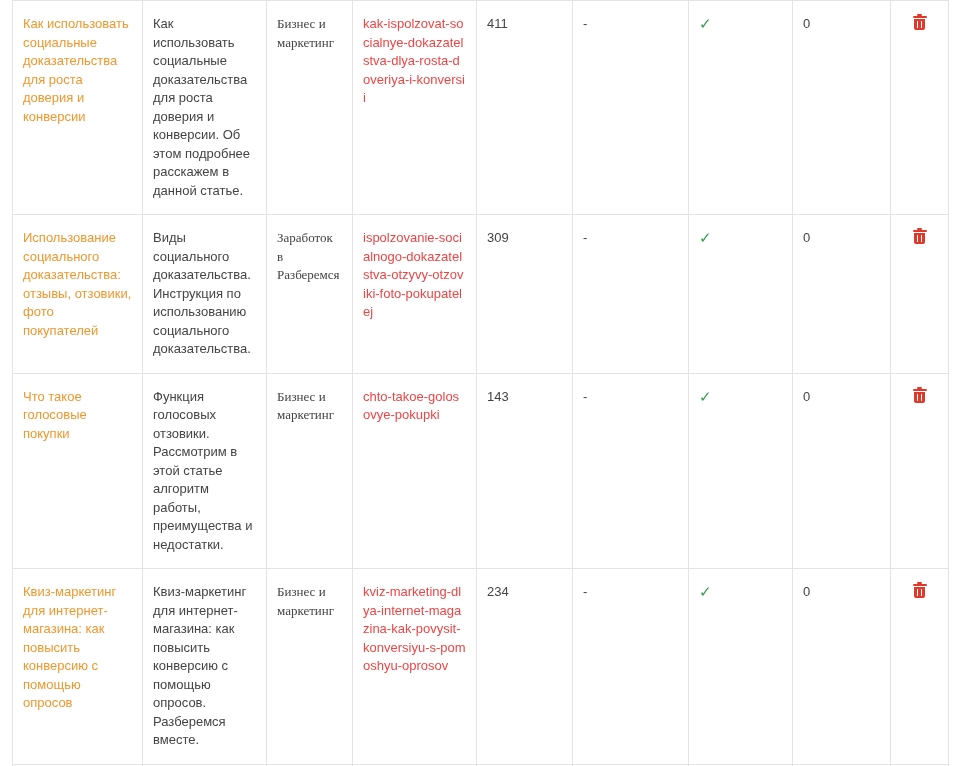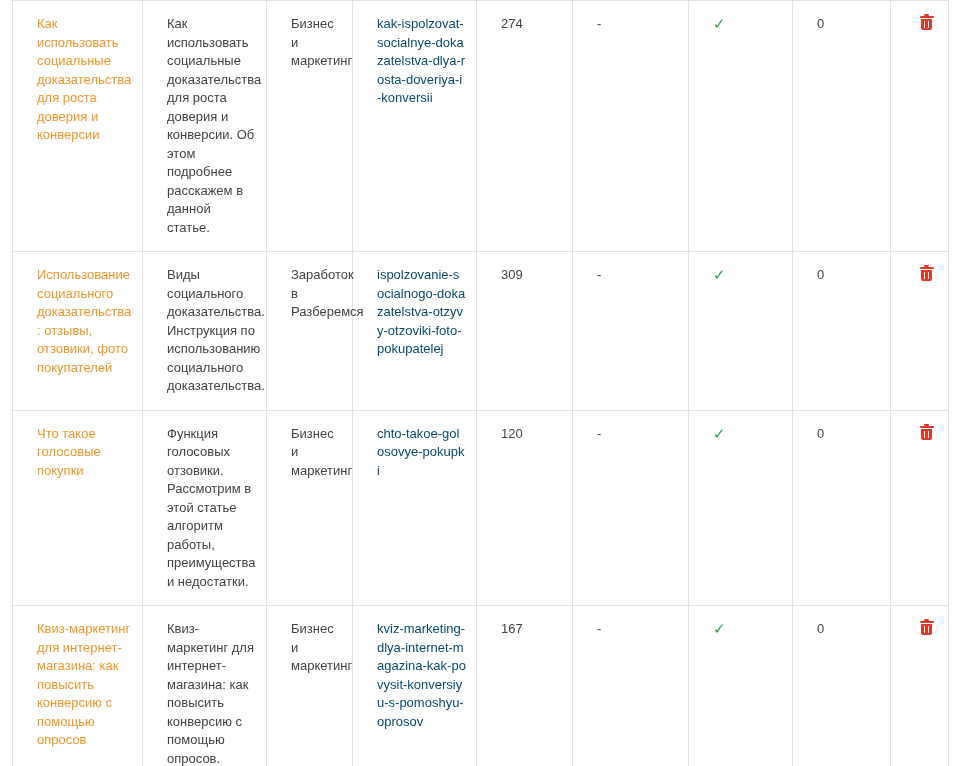--- a/index.html
+++ b/index.html
@@ -21,21 +21,21 @@
     box-sizing: border-box;
   }
   table.data-table {
     border-collapse: collapse;
     width: 936px;
     table-layout: fixed;
   }
   table.data-table td {
     border: 1px solid #e3e3e3;
     vertical-align: top;
-    padding: 14px 10px 14px 24px;
+    padding: 14px 10px 14px 10px;
     line-height: 18.5px;
     font-size: 13px;
     color: #444444;
   }
   
   col.c-title   { width: 130px; }
   col.c-desc    { width: 124px; }
   col.c-cat     { width: 86px;  }
   col.c-slug    { width: 124px; }
   col.c-views   { width: 96px;  }
@@ -46,28 +46,28 @@
 
   .title-link {
     color: #f0972c;
     text-decoration: none;
     cursor: pointer;
     word-wrap: break-word;
     overflow-wrap: break-word;
   }
 
   .slug-link {
-    color: #0c4a6e;
+    color: #ef4444;
     text-decoration: none;
     cursor: pointer;
     word-break: break-all;
     overflow-wrap: break-word;
   }
 
-  .cat-cell { color: #555555; }
+  .cat-cell { color: #555555; font-family: Liberation Serif, serif; }
   .num-cell { color: #555555; }
   .dash-cell { color: #777777; }
 
   .check-mark {
     color: #2e9e4b;
     font-size: 15px;
     line-height: 18px;
   }
   .zero-cell { color: #555555; }
 
@@ -143,21 +143,21 @@
 
       <tr>
         <td>
           <a class="title-link" href="#">Как использовать социальные доказательства для роста доверия и конверсии</a>
         </td>
         <td>Как использовать социальные доказательства для роста доверия и конверсии. Об этом подробнее расскажем в данной статье.</td>
         <td class="cat-cell">Бизнес и маркетинг</td>
         <td>
           <a class="slug-link" href="#">kak-ispolzovat-socialnye-dokazatelstva-dlya-rosta-doveriya-i-konversii</a>
         </td>
-        <td class="num-cell">274</td>
+        <td class="num-cell">411</td>
         <td class="dash-cell">-</td>
         <td>
           <span class="check-mark">✓</span>
         </td>
         <td class="zero-cell">0</td>
         <td class="del-cell">
           <span class="trash-icon">
             <span class="handle"></span><span class="lid"></span><span class="can"></span>
           </span>
         </td>
@@ -187,21 +187,21 @@
 
       <tr>
         <td>
           <a class="title-link" href="#">Что такое голосовые покупки</a>
         </td>
         <td>Функция голосовых отзовики. Рассмотрим в этой статье алгоритм работы, преимущества и недостатки.</td>
         <td class="cat-cell">Бизнес и маркетинг</td>
         <td>
           <a class="slug-link" href="#">chto-takoe-golosovye-pokupki</a>
         </td>
-        <td class="num-cell">120</td>
+        <td class="num-cell">143</td>
         <td class="dash-cell">-</td>
         <td>
           <span class="check-mark">✓</span>
         </td>
         <td class="zero-cell">0</td>
         <td class="del-cell">
           <span class="trash-icon">
             <span class="handle"></span><span class="lid"></span><span class="can"></span>
           </span>
         </td>
@@ -209,21 +209,21 @@
 
       <tr>
         <td>
           <a class="title-link" href="#">Квиз-маркетинг для интернет-магазина: как повысить конверсию с помощью опросов</a>
         </td>
         <td>Квиз-маркетинг для интернет-магазина: как повысить конверсию с помощью опросов. Разберемся вместе.</td>
         <td class="cat-cell">Бизнес и маркетинг</td>
         <td>
           <a class="slug-link" href="#">kviz-marketing-dlya-internet-magazina-kak-povysit-konversiyu-s-pomoshyu-oprosov</a>
         </td>
-        <td class="num-cell">167</td>
+        <td class="num-cell">234</td>
         <td class="dash-cell">-</td>
         <td>
           <span class="check-mark">✓</span>
         </td>
         <td class="zero-cell">0</td>
         <td class="del-cell">
           <span class="trash-icon">
             <span class="handle"></span><span class="lid"></span><span class="can"></span>
           </span>
         </td>

